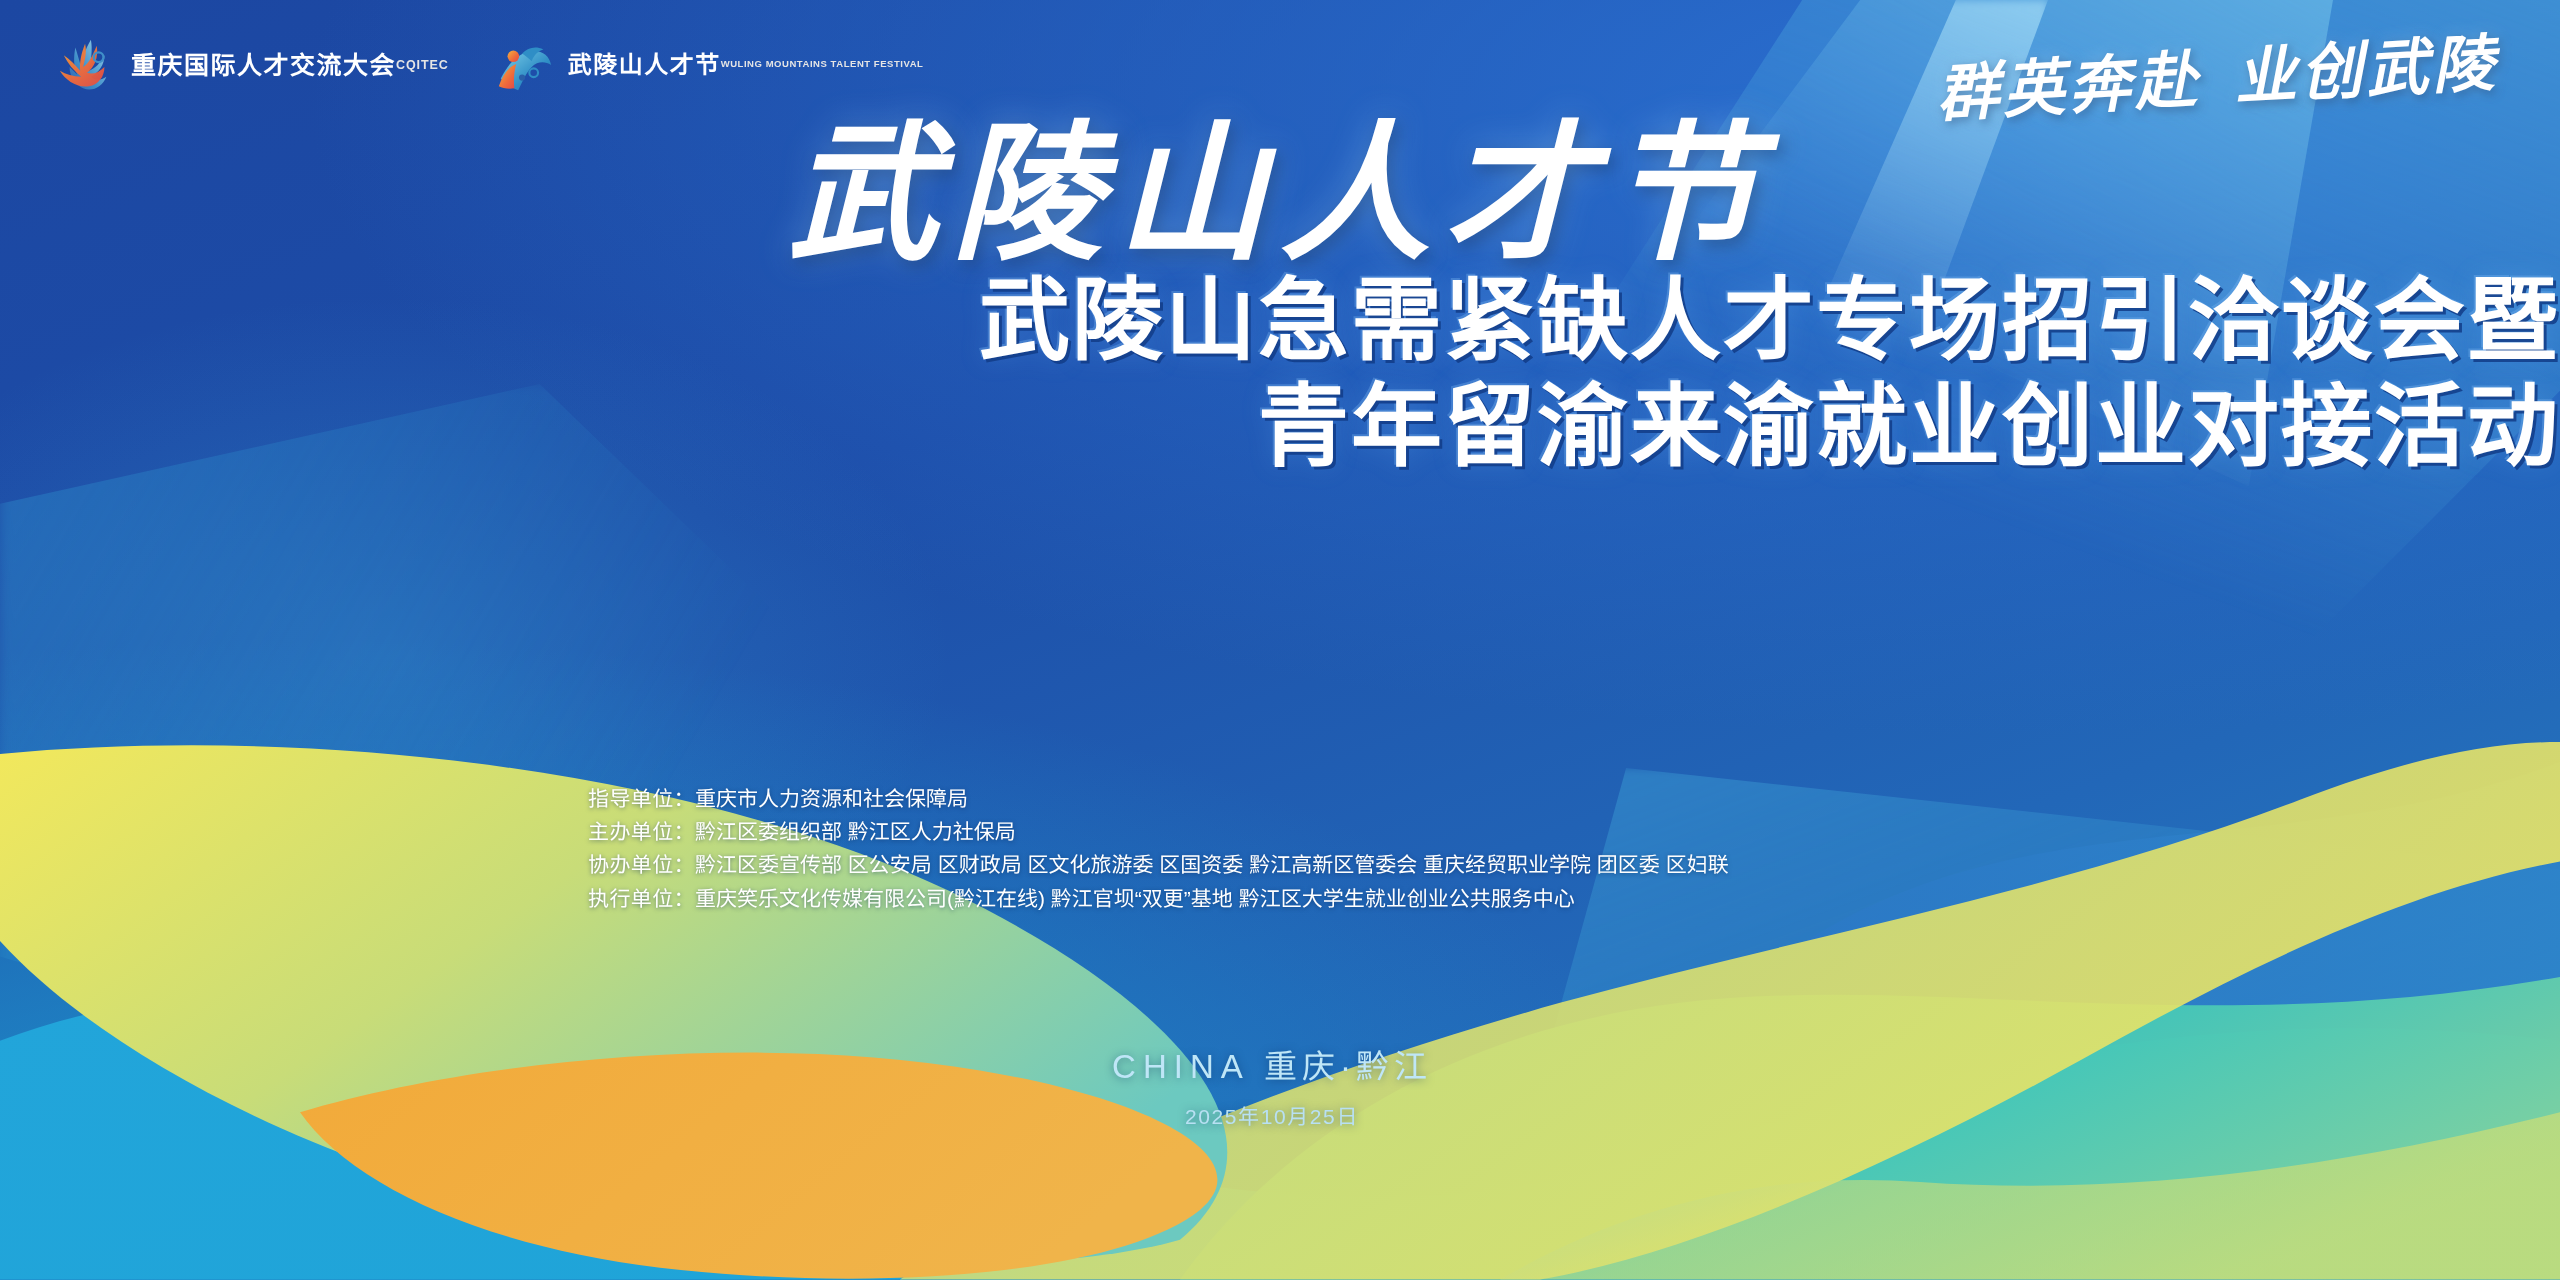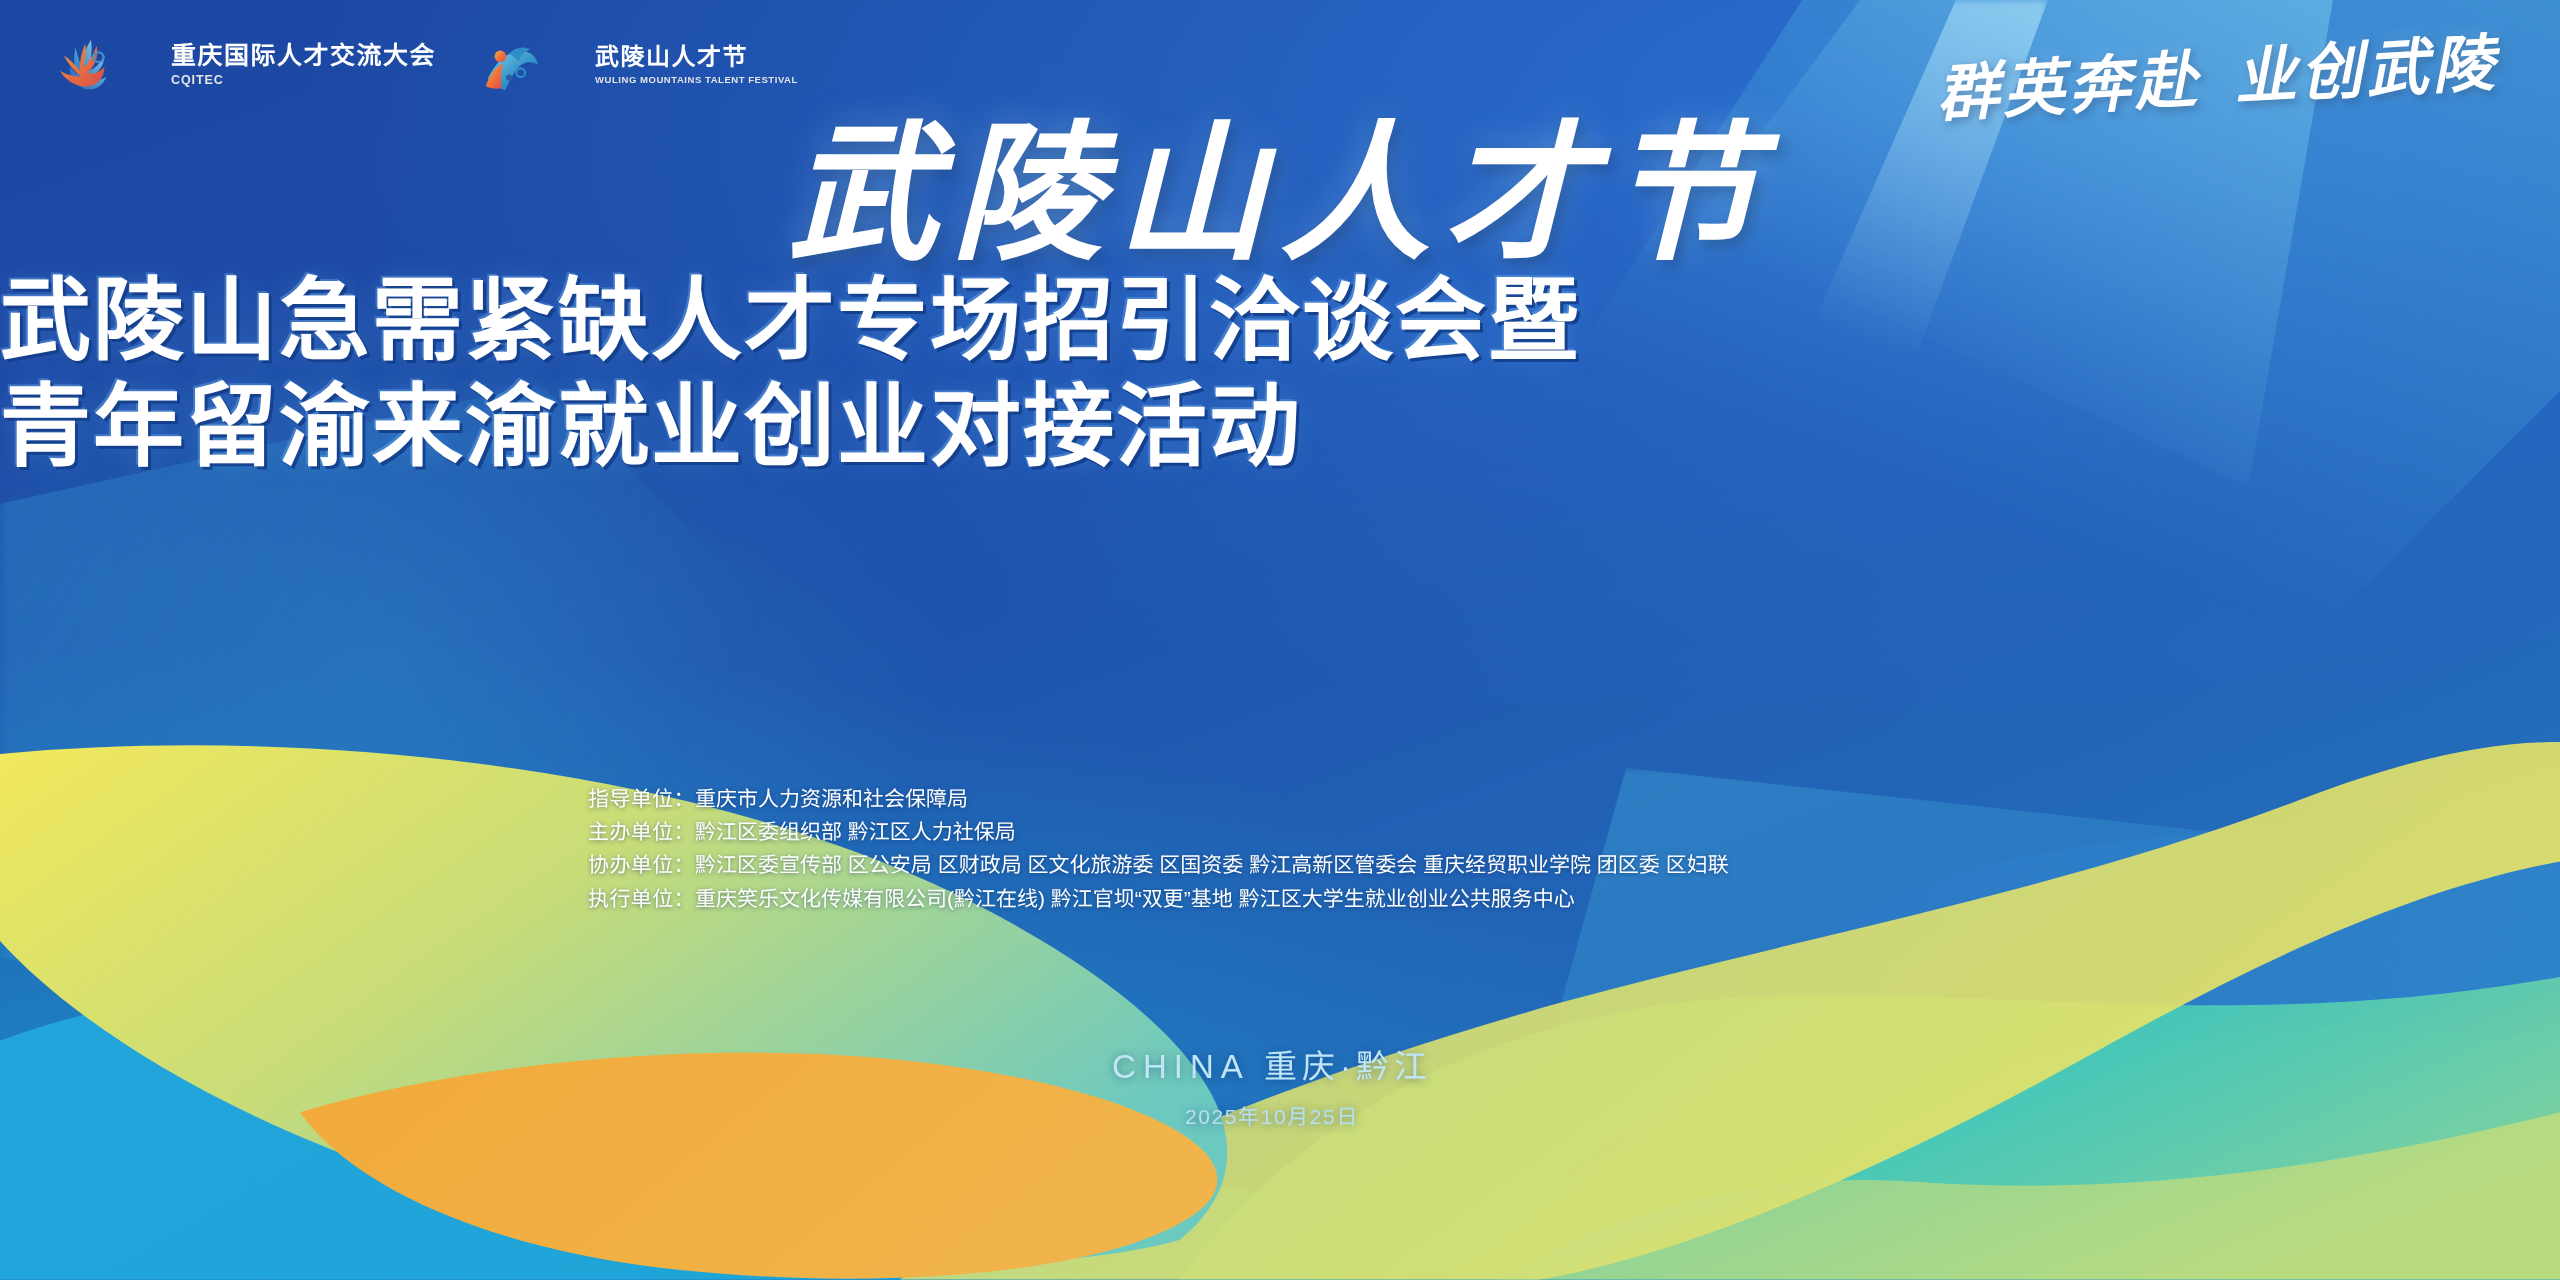--- a/index.html
+++ b/index.html
@@ -43,21 +43,21 @@
     background:radial-gradient(ellipse at center,rgba(60,170,220,.30),rgba(60,170,220,0) 68%);}
 
   
   .waves{position:absolute;left:0;right:0;bottom:0;height:42%;}
   .waves svg{display:block;width:100%;height:100%;}
 
   
   .logo-row{position:absolute;top:34px;left:56px;display:flex;align-items:center;gap:44px;z-index:6;}
   .logo{display:flex;align-items:center;gap:13px;}
   .logo-mark{width:62px;height:62px;flex:0 0 62px;position:relative;}
-  .logo-text{display:flex;flex-direction:column;justify-content:center;line-height:1;margin-left:40px;}
+  .logo-text{display:flex;flex-direction:row;justify-content:center;line-height:1;}
   .logo-cn{color:#ffffff;font-size:25px;font-weight:700;letter-spacing:1.5px;white-space:nowrap;}
   .logo-en{color:#e5e5e5;font-size:12.5px;font-weight:700;letter-spacing:.9px;margin-top:6px;white-space:nowrap;}
   .logo2 .logo-cn{font-size:24px;}
   .logo2 .logo-en{font-size:9.5px;letter-spacing:.55px;}
 
   
   .slogan{position:absolute;top:28px;right:62px;z-index:6;
     color:#ffffff;font-size:62px;font-weight:700;letter-spacing:4px;white-space:nowrap;
     font-family:"DejaVu Serif","Liberation Serif",serif;
     font-style:italic;
@@ -67,21 +67,21 @@
 
   
   .main-title{position:absolute;top:118px;left:0;right:0;text-align:center;z-index:5;
     color:#ffffff;
     font-family:"DejaVu Serif","Liberation Serif",serif;
     font-size:150px;font-weight:700;letter-spacing:14px;line-height:1;
     font-style:italic;
     text-shadow:0 0 34px rgba(150,210,255,.42),4px 6px 16px rgba(8,35,88,.5);}
 
   
-  .subtitle{position:absolute;top:268px;left:0;right:0;text-align:left;z-index:5;}
+  .subtitle{position:absolute;top:268px;left:0;right:0;text-align:right;z-index:5;}
   .subtitle .line{
     color:#ffffff;font-size:91px;font-weight:700;line-height:1.16;letter-spacing:2px;
     white-space:nowrap;
     text-shadow:3px 3px 0 rgba(18,60,135,.85),-2px -2px 0 rgba(120,180,240,.35),0 0 26px rgba(120,190,255,.22);}
   .subtitle .line2{font-size:91px;}
 
   
   .orgs{position:absolute;top:782px;left:588px;z-index:5;}
   .orgs .row{color:#ffffff;font-size:21px;line-height:1.58;white-space:nowrap;font-weight:500;
     text-shadow:0 1px 4px rgba(10,40,90,.55);}

